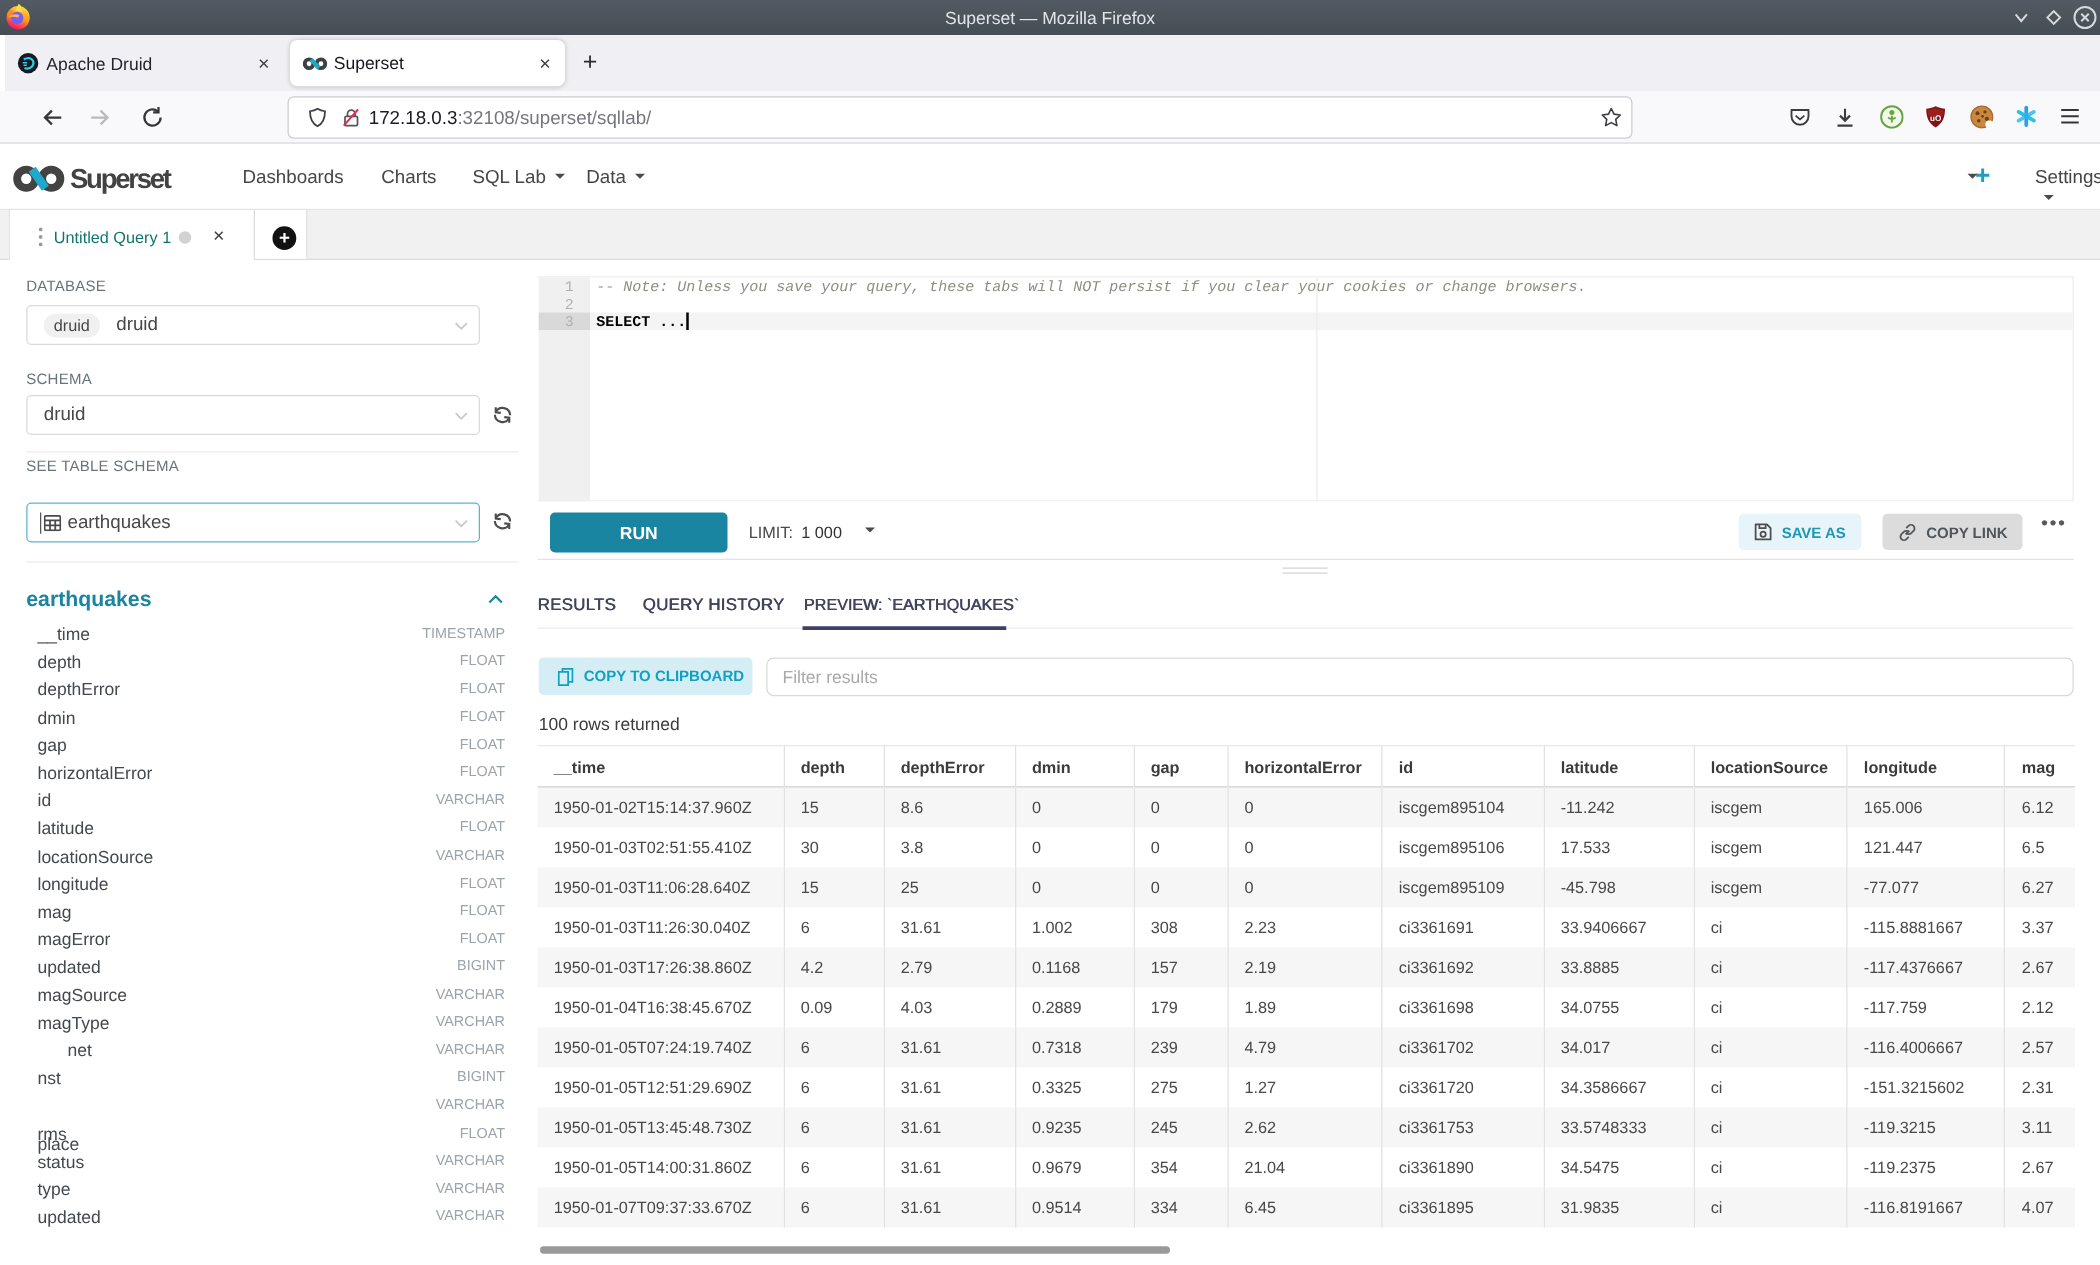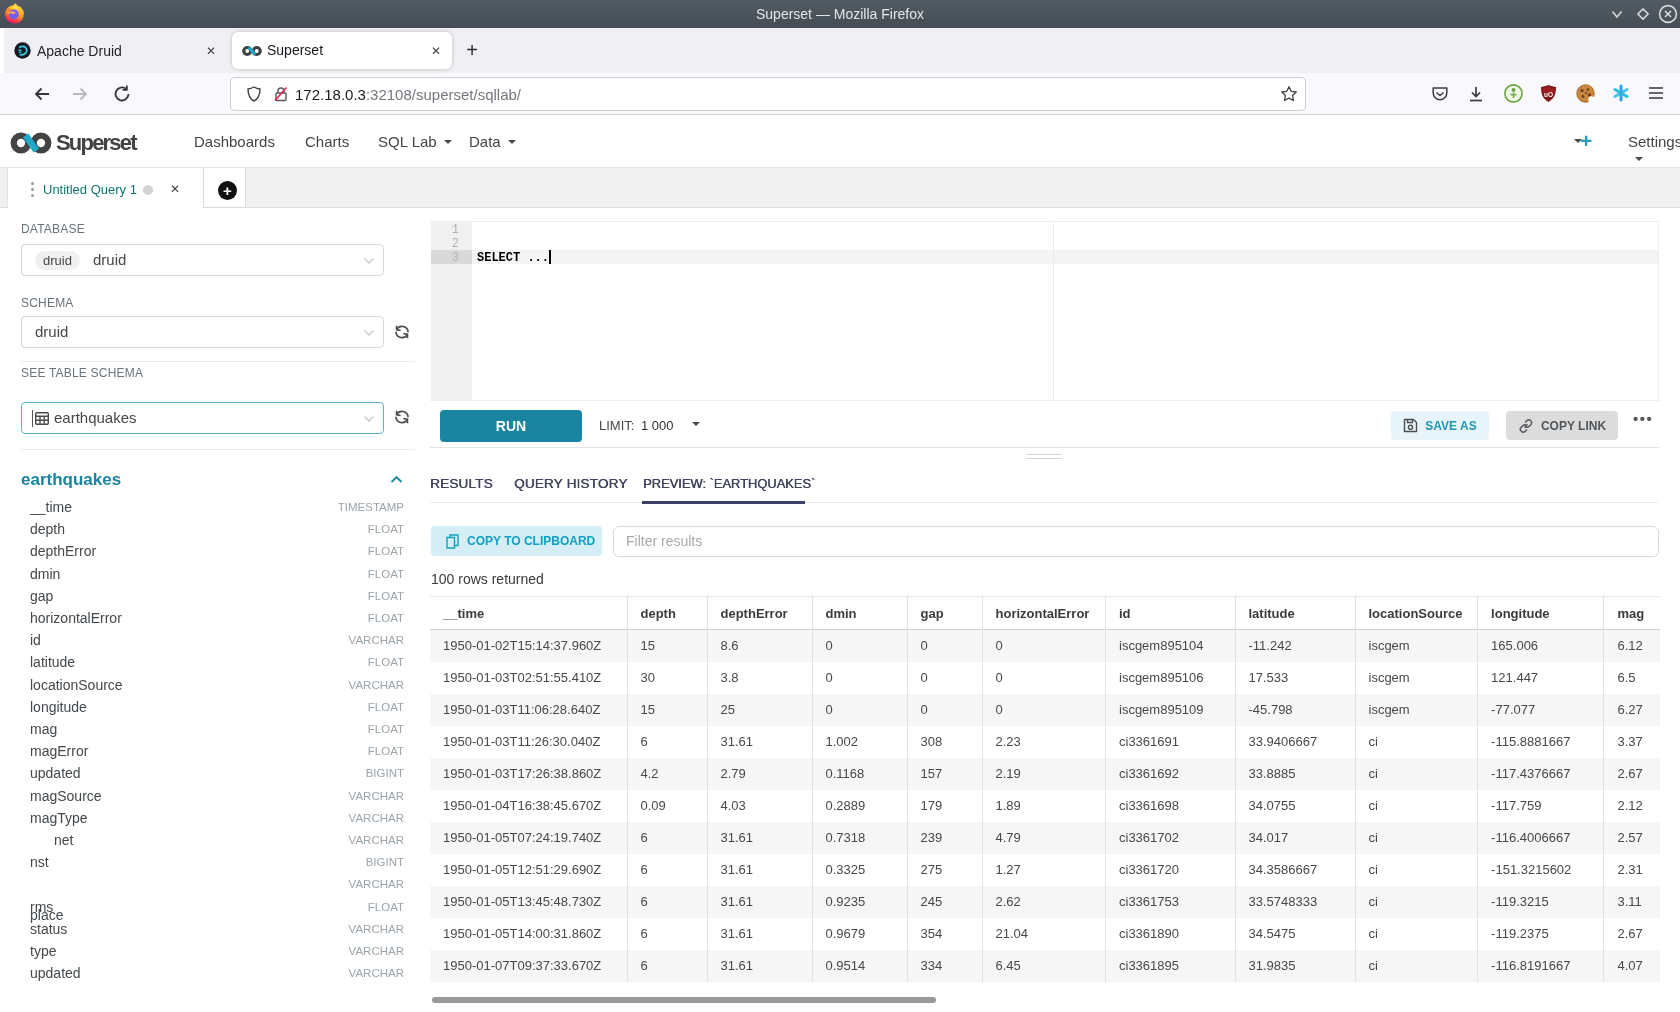--- a/index.html
+++ b/index.html
@@ -350,20 +350,21 @@
 <div id="main">
   <div id="editor">
     <div id="gutter">
       <div class="lnum" style="top:1px;">1</div>
       <div class="lnum" style="top:15px;">2</div>
       <div class="abs" style="left:0;top:28px;width:41px;height:14px;background:#d9d9d9;"></div>
       <div class="lnum" style="top:29px;z-index:2;">3</div>
     </div>
     <div id="codearea">
       <div class="abs" style="left:0;top:28px;width:1186px;height:14px;background:#f4f4f4;"></div>
+      <div class="abs" style="left:5px;top:1px;color:#8e8d84;font-style:italic;">-- Note: Unless you save your query, these tabs will NOT persist if you clear your cookies or change browsers.</div>
       <div class="abs" style="left:5px;top:29px;color:#000;font-weight:bold;">SELECT ...</div>
       <div class="abs" style="left:77px;top:28px;width:2px;height:14px;background:#000;"></div>
     </div>
     <div id="printmargin"></div>
   </div>
   <div id="edtoolbar">
     <div id="runbtn">RUN</div>
     <div class="abs" style="left:169px;top:17px;font-size:13px;color:#484848;">LIMIT:</div>
     <div class="abs" style="left:211px;top:17px;font-size:13px;color:#323232;">1 000</div>
     <span class="caret abs" style="left:255px;top:23px;"></span>

